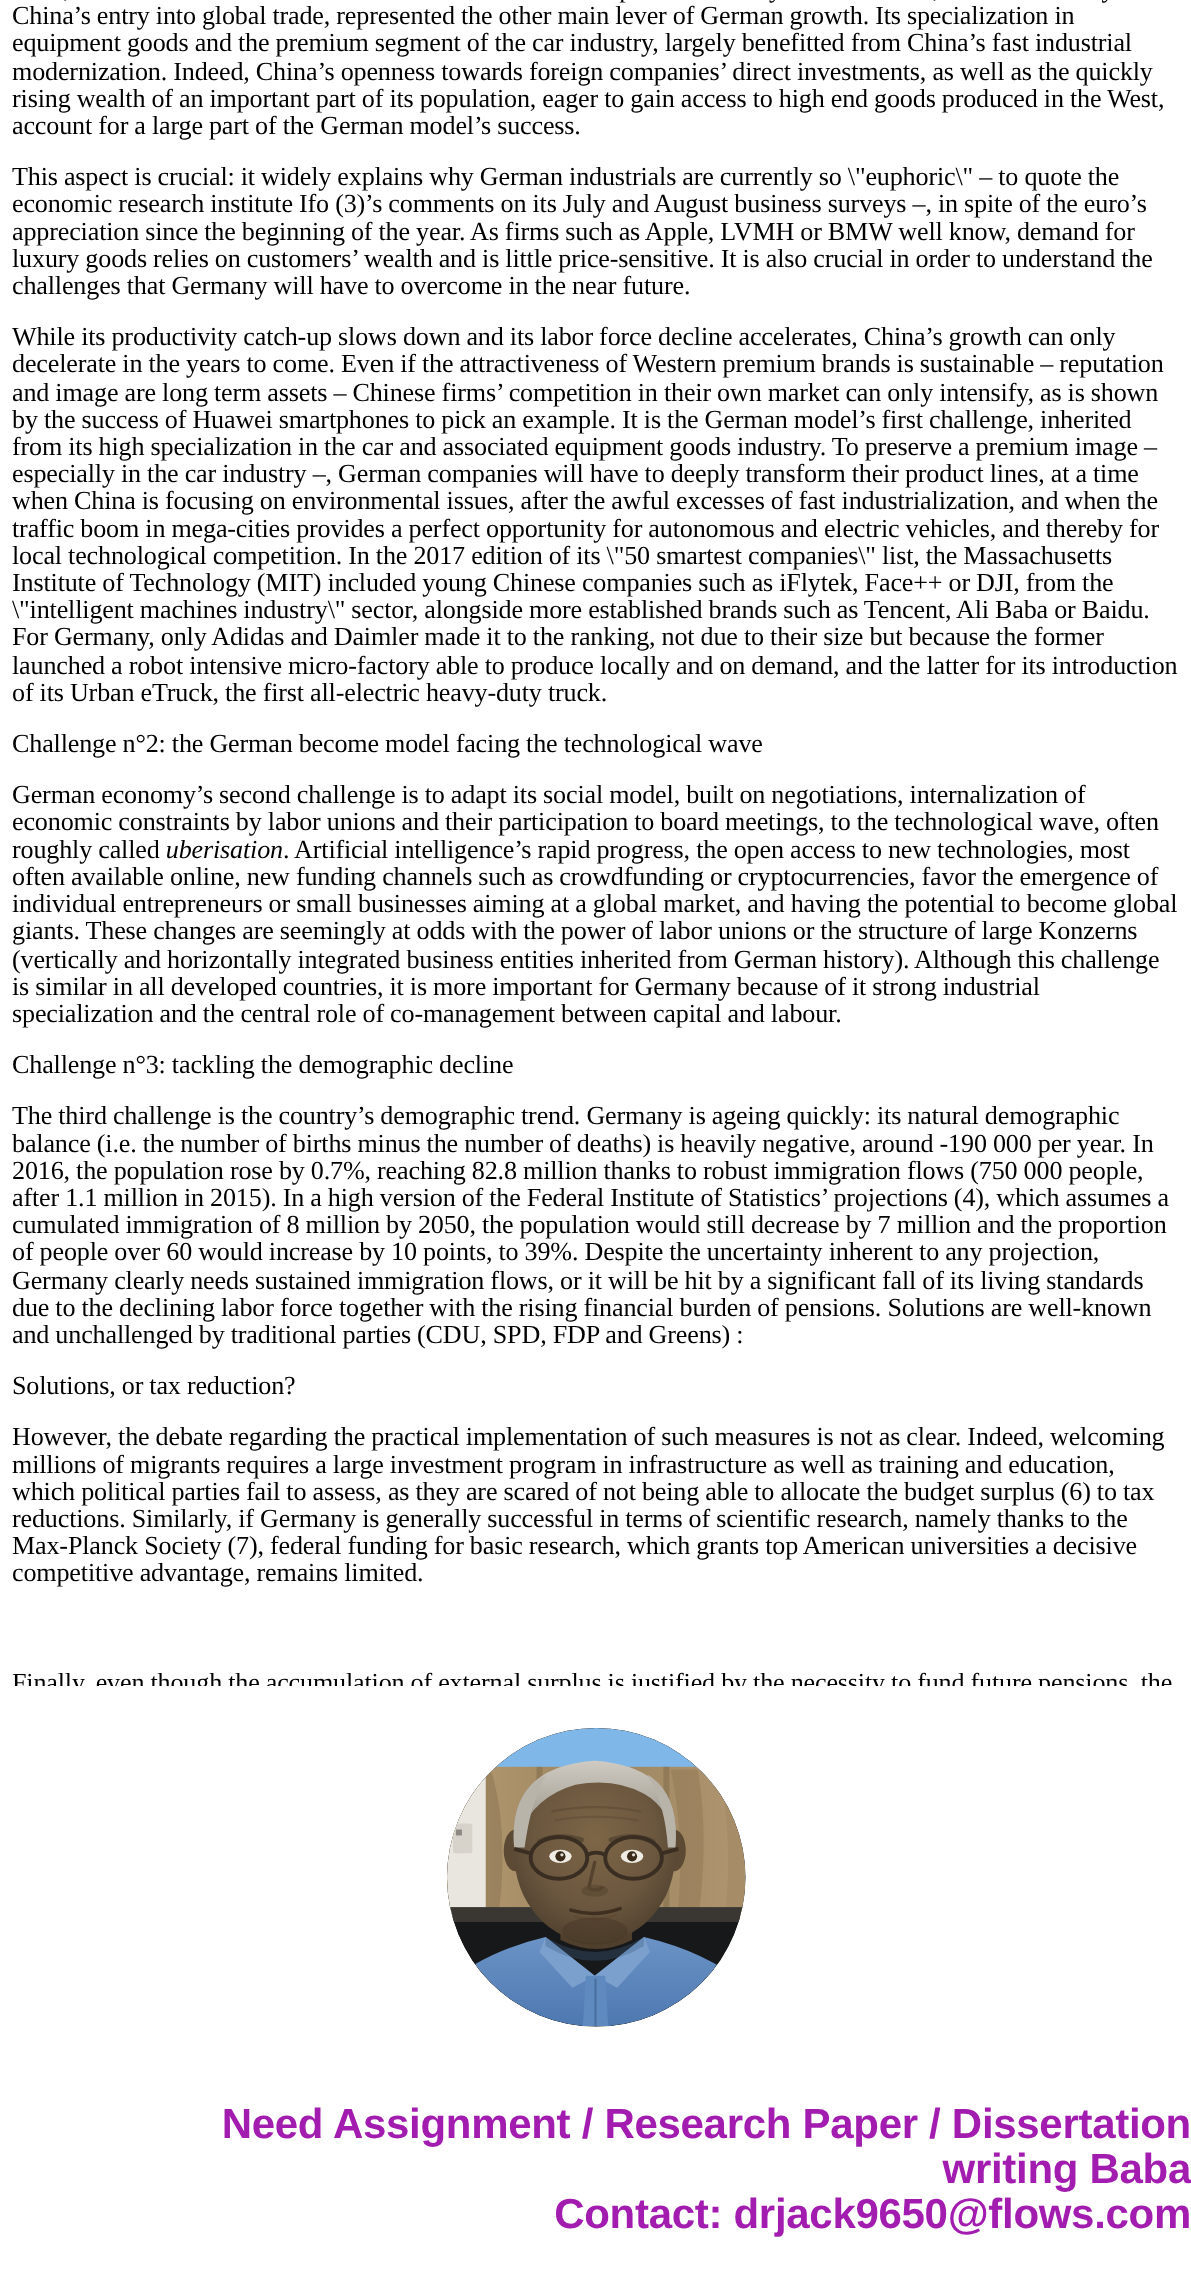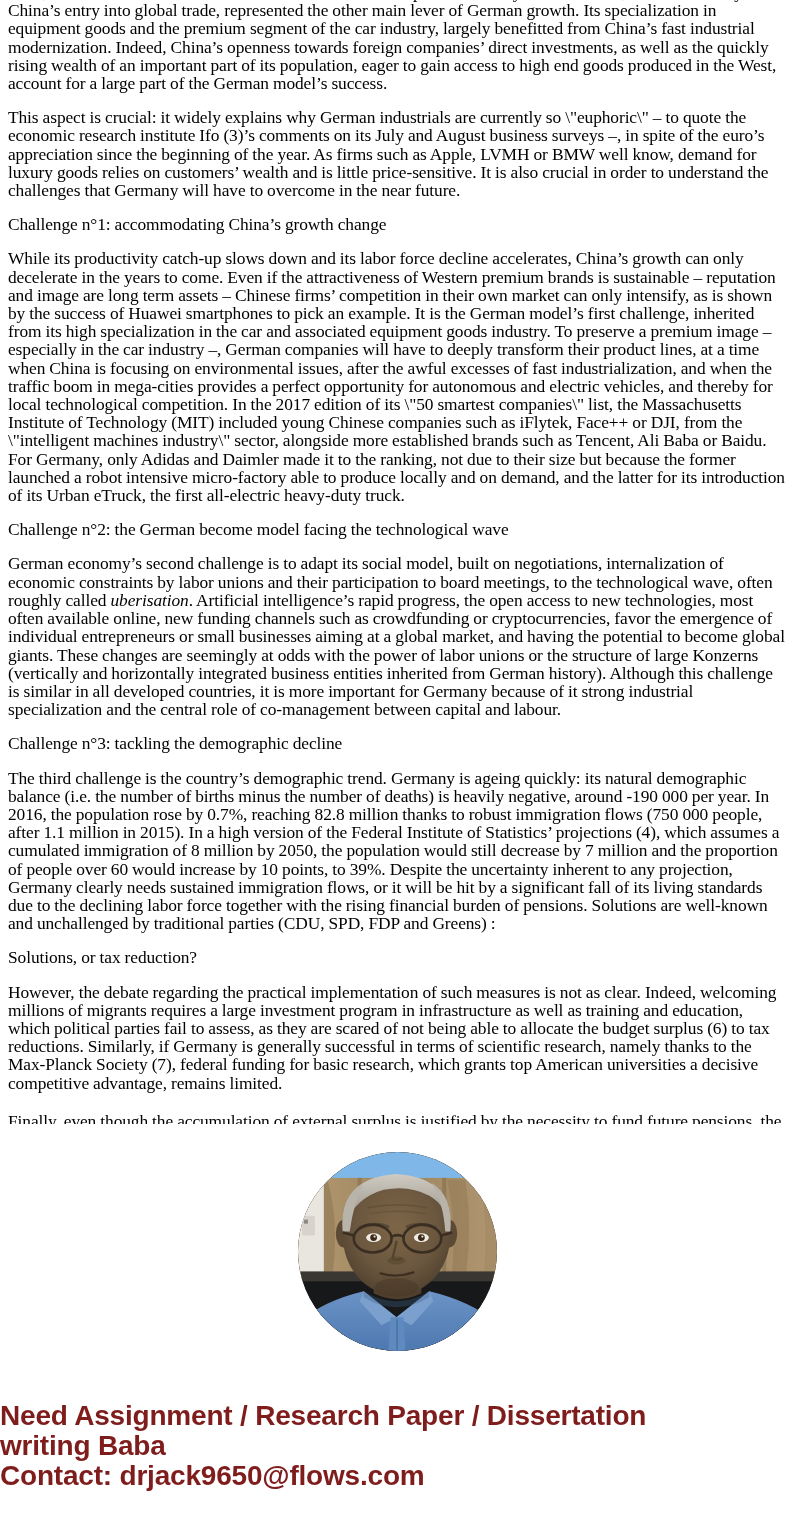--- a/index.html
+++ b/index.html
@@ -99,45 +99,44 @@
     width: 199px;
     height: 199px;
   }
 
   
   .footer {
     position: absolute;
     left: 0;
     top: 1401px;
     width: 794px;
-    text-align: left;
+    text-align: right;
     font-family: "Liberation Sans", "DejaVu Sans", sans-serif;
     font-weight: bold;
     font-size: 28px;
     line-height: 30px;
-    color: #7f1d1d;
+    color: #a21caf;
     letter-spacing: -0.2px;
   }
   .footer .fline {
     display: block;
     white-space: nowrap;
   }
 </style>
 </head>
 <body>
 
 <div id="doc">
 
   <div class="article">
 
     <p class="para">2005, even if the lack of structural reforms in the former is part of the story. Globalization, characterized by China’s entry into global trade, represented the other main lever of German growth. Its specialization in equipment goods and the premium segment of the car industry, largely benefitted from China’s fast industrial modernization. Indeed, China’s openness towards foreign companies’ direct investments, as well as the quickly rising wealth of an important part of its population, eager to gain access to high end goods produced in the West, account for a large part of the German model’s success.</p>
 
     <p class="para">This aspect is crucial: it widely explains why German industrials are currently so \"euphoric\" – to quote the economic research institute Ifo (3)’s comments on its July and August business surveys –, in spite of the euro’s appreciation since the beginning of the year. As firms such as Apple, LVMH or BMW well know, demand for luxury goods relies on customers’ wealth and is little price-sensitive. It is also crucial in order to understand the challenges that Germany will have to overcome in the near future.</p>
 
-    <p class="para heading">Challenge n°1: accommodating China’s growth change</p>
 
     <p class="para">While its productivity catch-up slows down and its labor force decline accelerates, China’s growth can only decelerate in the years to come. Even if the attractiveness of Western premium brands is sustainable – reputation and image are long term assets – Chinese firms’ competition in their own market can only intensify, as is shown by the success of Huawei smartphones to pick an example. It is the German model’s first challenge, inherited from its high specialization in the car and associated equipment goods industry. To preserve a premium image – especially in the car industry –, German companies will have to deeply transform their product lines, at a time when China is focusing on environmental issues, after the awful excesses of fast industrialization, and when the traffic boom in mega-cities provides a perfect opportunity for autonomous and electric vehicles, and thereby for local technological competition. In the 2017 edition of its \"50 smartest companies\" list, the Massachusetts Institute of Technology (MIT) included young Chinese companies such as iFlytek, Face++ or DJI, from the \"intelligent machines industry\" sector, alongside more established brands such as Tencent, Ali Baba or Baidu. For Germany, only Adidas and Daimler made it to the ranking, not due to their size but because the former launched a robot intensive micro-factory able to produce locally and on demand, and the latter for its introduction of its Urban eTruck, the first all-electric heavy-duty truck.</p>
 
     <p class="para heading">Challenge n°2: the German become model facing the technological wave</p>
 
     <p class="para"><span>German economy’s second challenge is to adapt its social model, built on negotiations, internalization of economic constraints by labor unions and their participation to board meetings, to the technological wave, often roughly called </span><em>uberisation</em><span>. Artificial intelligence’s rapid progress, the open access to new technologies, most often available online, new funding channels such as crowdfunding or cryptocurrencies, favor the emergence of individual entrepreneurs or small businesses aiming at a global market, and having the potential to become global giants. These changes are seemingly at odds with the power of labor unions or the structure of large Konzerns (vertically and horizontally integrated business entities inherited from German history). Although this challenge is similar in all developed countries, it is more important for Germany because of it strong industrial specialization and the central role of co-management between capital and labour.</span></p>
 
     <p class="para heading">Challenge n°3: tackling the demographic decline</p>
 
     <p class="para">The third challenge is the country’s demographic trend. Germany is ageing quickly: its natural demographic balance (i.e. the number of births minus the number of deaths) is heavily negative, around -190 000 per year. In 2016, the population rose by 0.7%, reaching 82.8 million thanks to robust immigration flows (750 000 people, after 1.1 million in 2015). In a high version of the Federal Institute of Statistics’ projections (4), which assumes a cumulated immigration of 8 million by 2050, the population would still decrease by 7 million and the proportion of people over 60 would increase by 10 points, to 39%. Despite the uncertainty inherent to any projection, Germany clearly needs sustained immigration flows, or it will be hit by a significant fall of its living standards due to the declining labor force together with the rising financial burden of pensions. Solutions are well-known and unchallenged by traditional parties (CDU, SPD, FDP and Greens) :</p>

